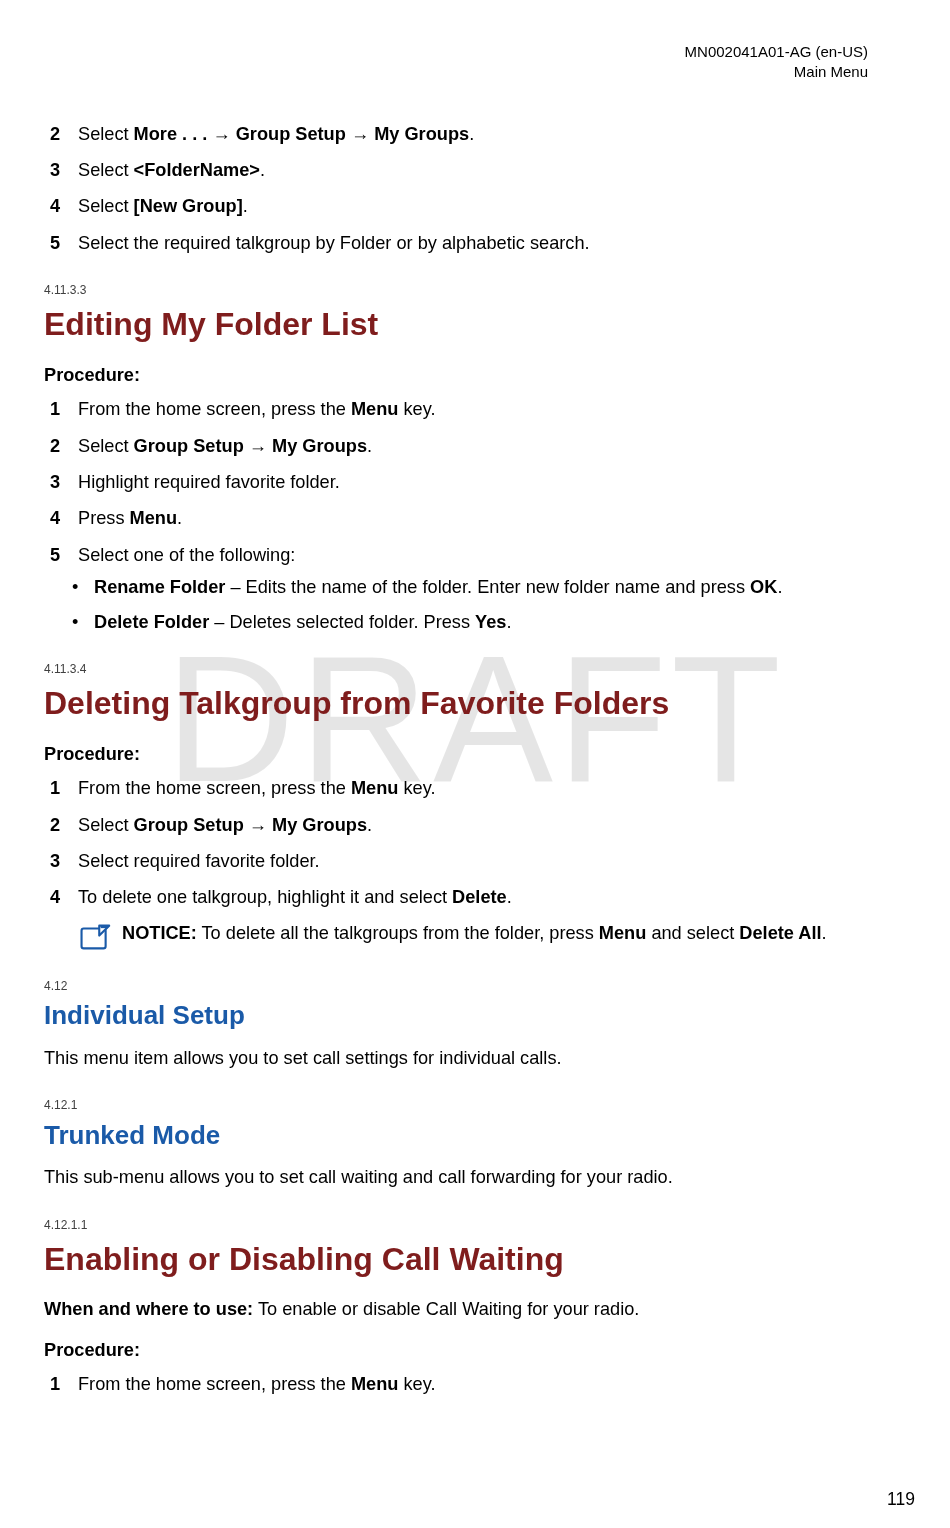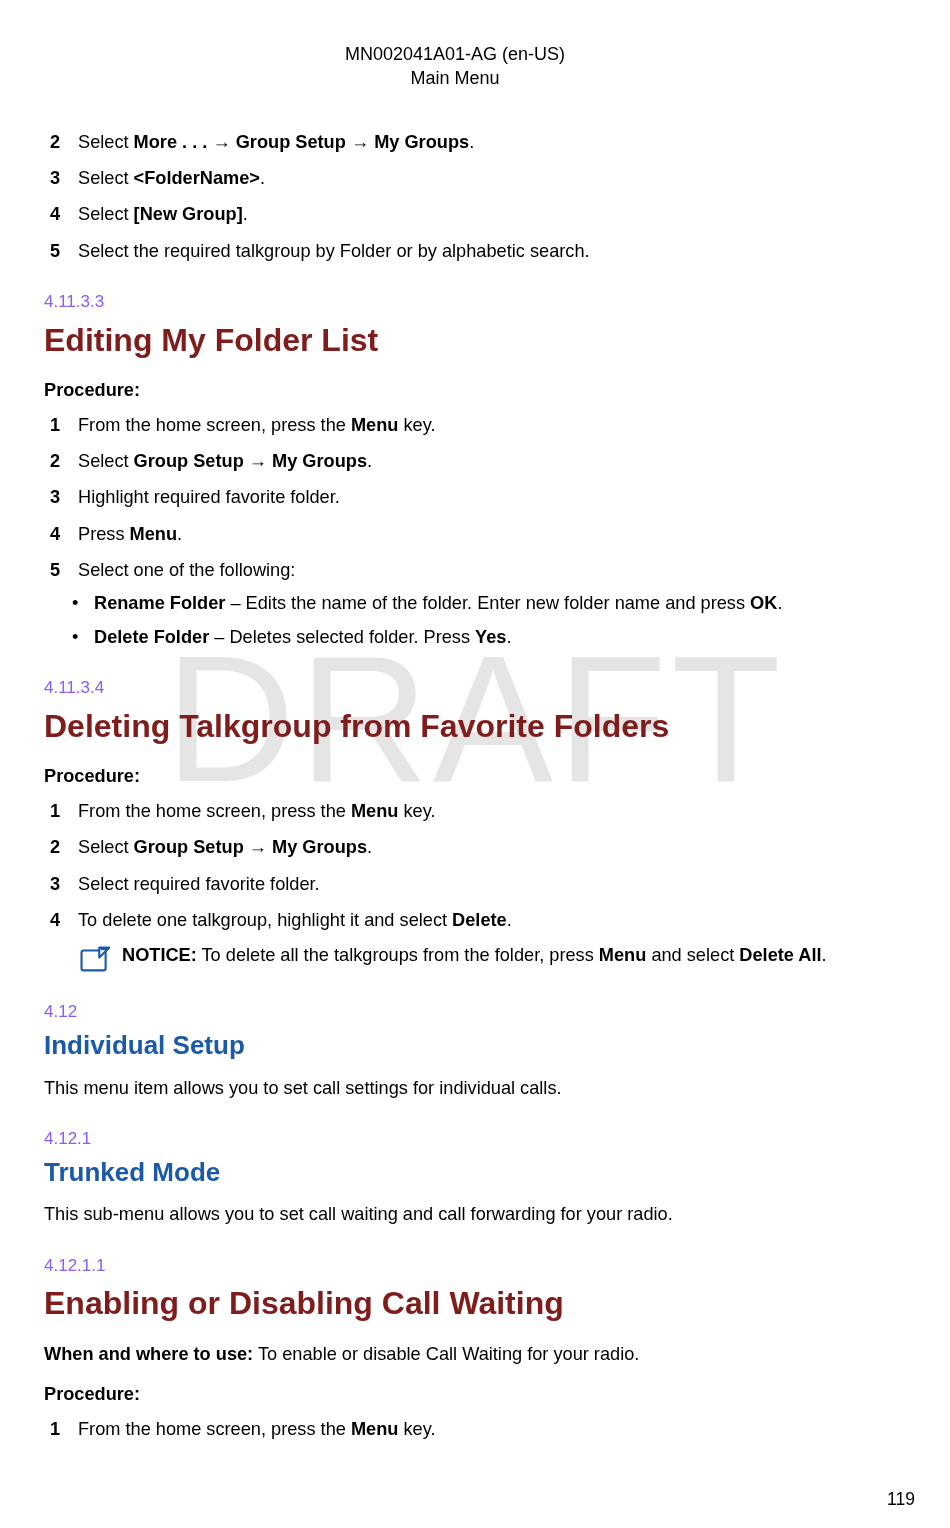--- a/index.html
+++ b/index.html
@@ -17,23 +17,23 @@
   .page {
     width: 950px;
     min-height: 1528px;
     position: relative;
     padding: 20px 44px 40px 44px;
     box-sizing: border-box;
   }
   .header-right {
     position: absolute;
     top: 22px;
-    right: 20px;
-    text-align: center;
-    font-size: 18px;
+    right: 38px;
+    text-align: right;
+    font-size: 15px;
     line-height: 1.35;
   }
   .content {
     margin-top: 60px;
   }
   .ol-main {
     margin: 0 0 22px 0;
     padding: 0;
     list-style: none;
   }
@@ -43,22 +43,22 @@
     padding-left: 6px;
   }
   .ol-num {
     font-weight: bold;
     min-width: 28px;
   }
   .ol-body {
     flex: 1;
   }
   .section-num {
-    color: #8b5cf6;
-    font-size: 17px;
+    color: #404040;
+    font-size: 12px;
     margin-top: 26px;
   }
   .h3 {
     color: #7f1d1d;
     font-weight: bold;
     font-size: 32px;
     margin: 2px 0 14px 0;
   }
   .h2 {
     color: #1a5aa8;

